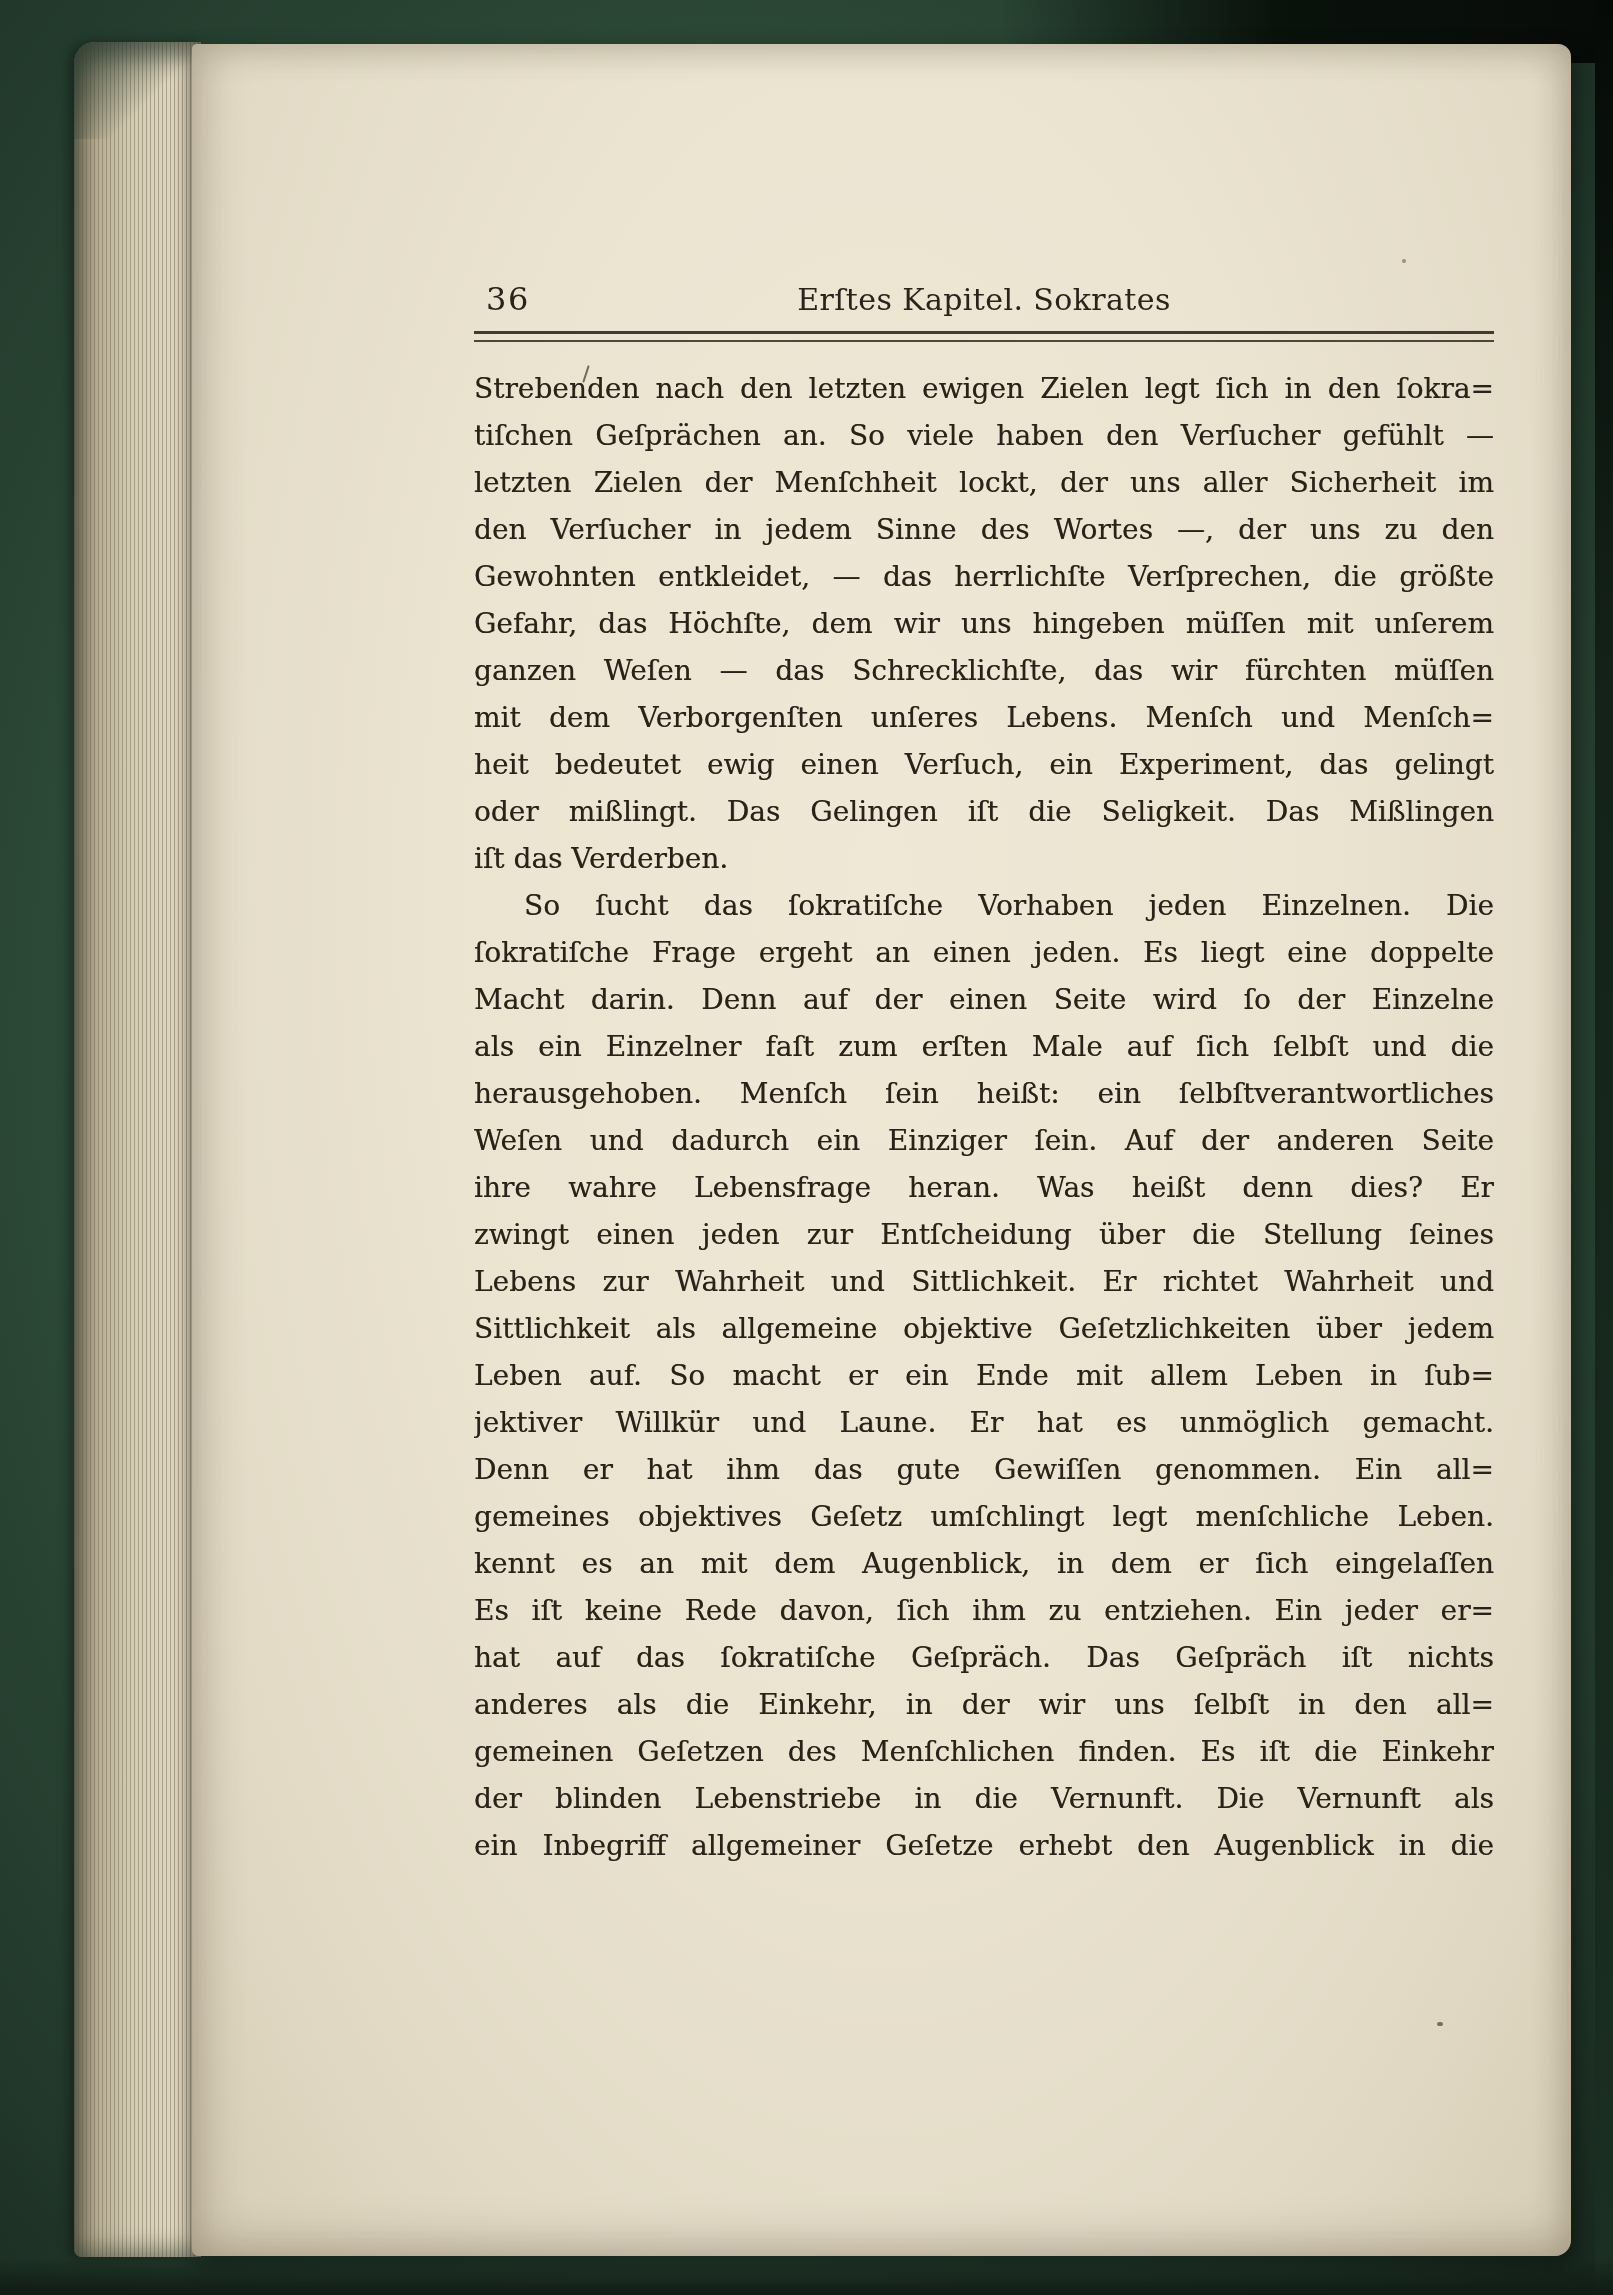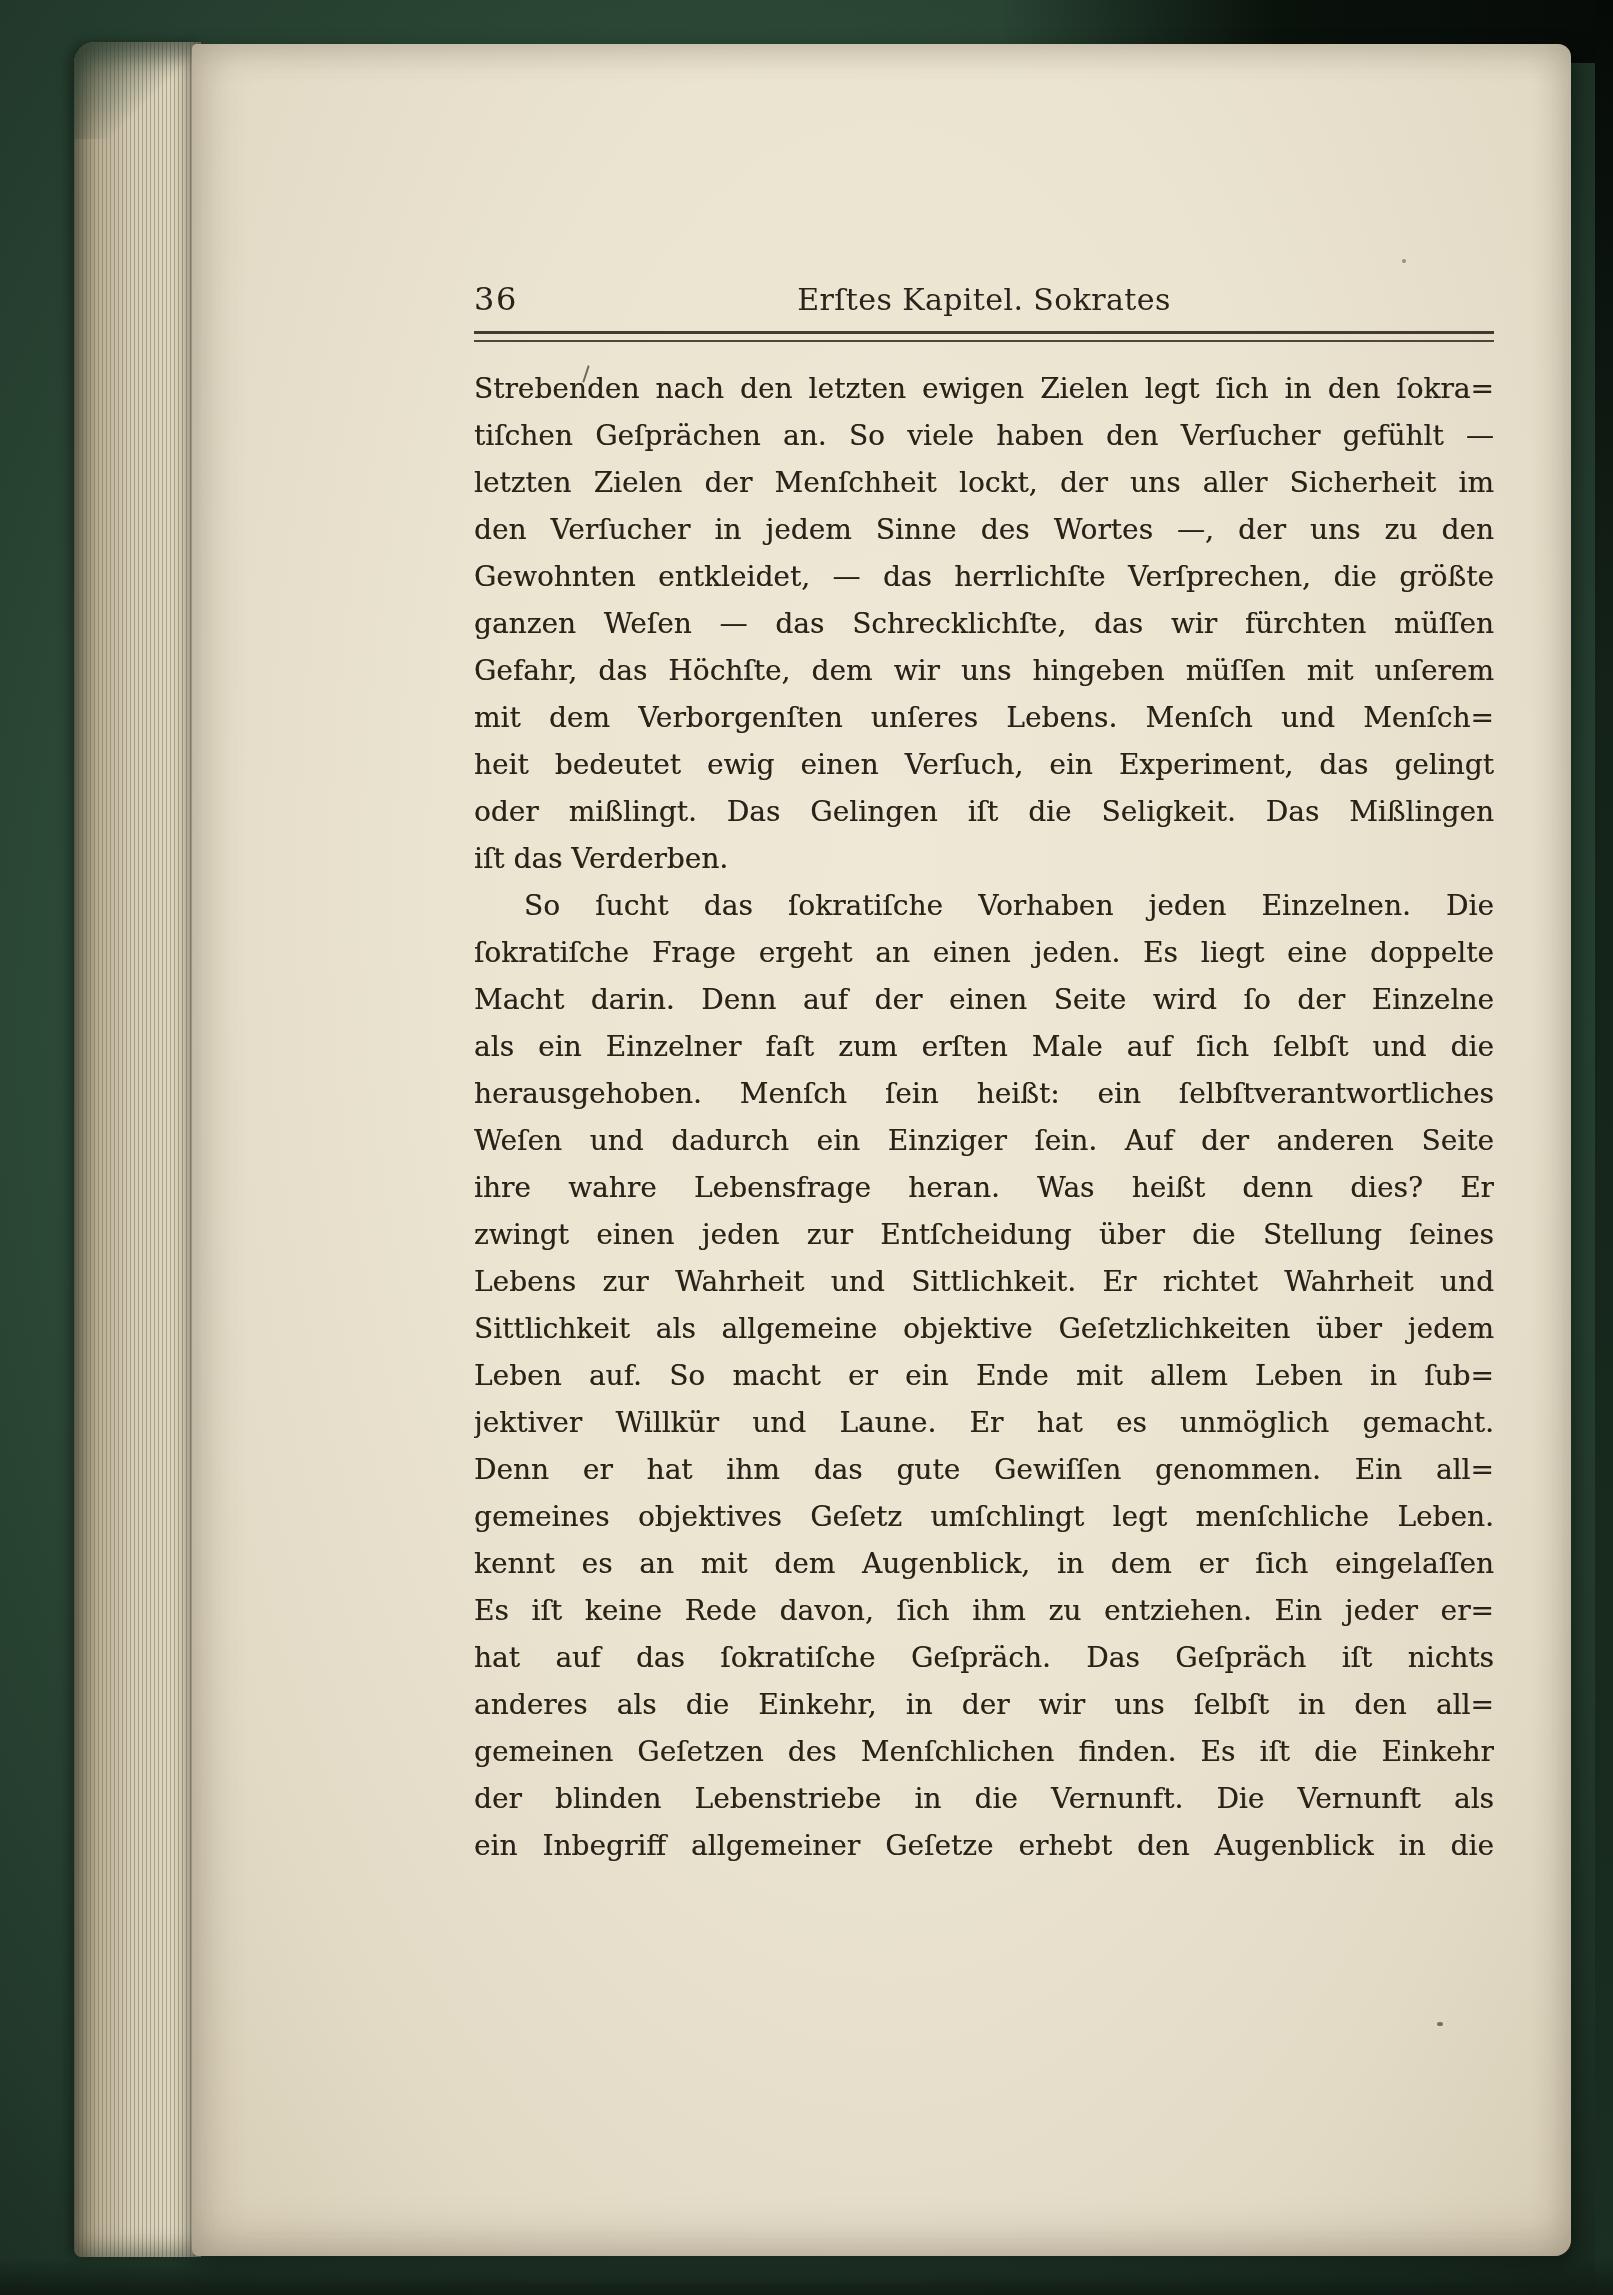--- a/index.html
+++ b/index.html
@@ -57,21 +57,21 @@
       inset 0 16px 27.4px rgba(70,60,40,0.08),
       4.8px 8px 21px rgba(0,0,0,0.45);
   }
 
   
   .header-row {
     position: absolute; left: 282px; top: 236px; width: 1020px; height: 42px;
     color: #2a231b;
   }
   .pagenum {
-    position: absolute; left: 0; top: 0;
+    position: absolute; left: 12px; top: 0;
     font-size: 32px; letter-spacing: 1.6px;
   }
   .chapter-title {
     position: absolute; left: 0; top: 1.6px; width: 100%;
     text-align: center; font-size: 30px; font-weight: normal; letter-spacing: 0.4px;
   }
   .rule { position: absolute; left: 282px; width: 1020px; background: #2a231b; }
   .rule-thick { top: 287px; height: 3.2px; opacity: 0.88; }
   .rule-thin  { top: 296px; height: 1.6px; opacity: 0.82; }
 
@@ -120,22 +120,22 @@
     <div class="rule rule-thick"></div>
     <div class="rule rule-thin"></div>
 
     <div class="textblock" id="textblock">
         <div>
           <div class="line">Strebenden nach den letzten ewigen Zielen legt ſich in den ſokra=</div>
           <div class="line">tiſchen Geſprächen an. So viele haben den Verſucher gefühlt —</div>
           <div class="line">letzten Zielen der Menſchheit lockt, der uns aller Sicherheit im</div>
           <div class="line">den Verſucher in jedem Sinne des Wortes —, der uns zu den</div>
           <div class="line">Gewohnten entkleidet, — das herrlichſte Verſprechen, die größte</div>
+          <div class="line">Gefahr, das Höchſte, dem wir uns hingeben müſſen mit unſerem</div>
           <div class="line">ganzen Weſen — das Schrecklichſte, das wir fürchten müſſen</div>
-          <div class="line">Gefahr, das Höchſte, dem wir uns hingeben müſſen mit unſerem</div>
           <div class="line">mit dem Verborgenſten unſeres Lebens. Menſch und Menſch=</div>
           <div class="line">heit bedeutet ewig einen Verſuch, ein Experiment, das gelingt</div>
           <div class="line">oder mißlingt. Das Gelingen iſt die Seligkeit. Das Mißlingen</div>
           <div class="line flush">iſt das Verderben.</div>
         </div>
         <div>
           <div class="line indent">So ſucht das ſokratiſche Vorhaben jeden Einzelnen. Die</div>
           <div class="line">ſokratiſche Frage ergeht an einen jeden. Es liegt eine doppelte</div>
           <div class="line">Macht darin. Denn auf der einen Seite wird ſo der Einzelne</div>
           <div class="line">als ein Einzelner faſt zum erſten Male auf ſich ſelbſt und die</div>

